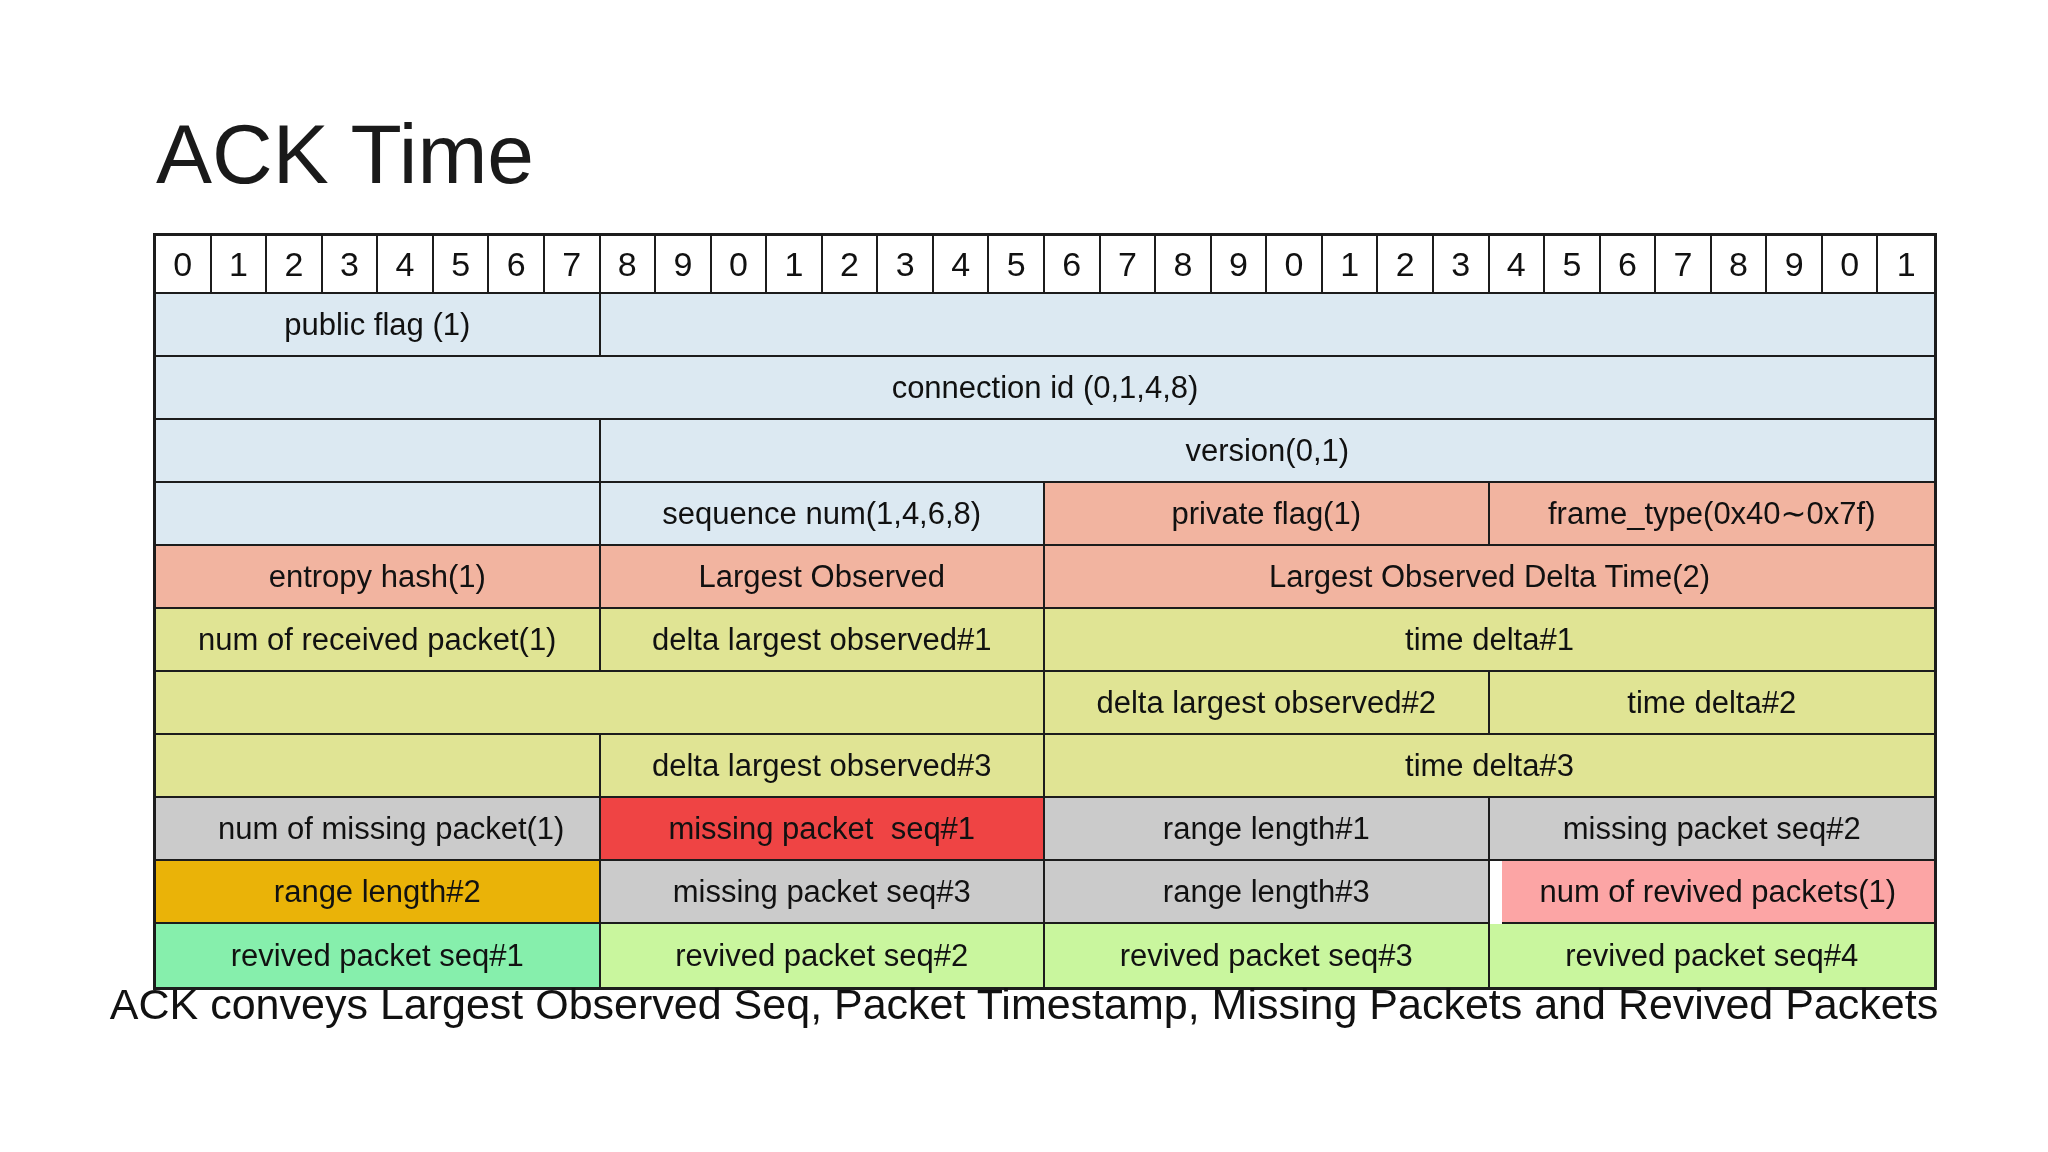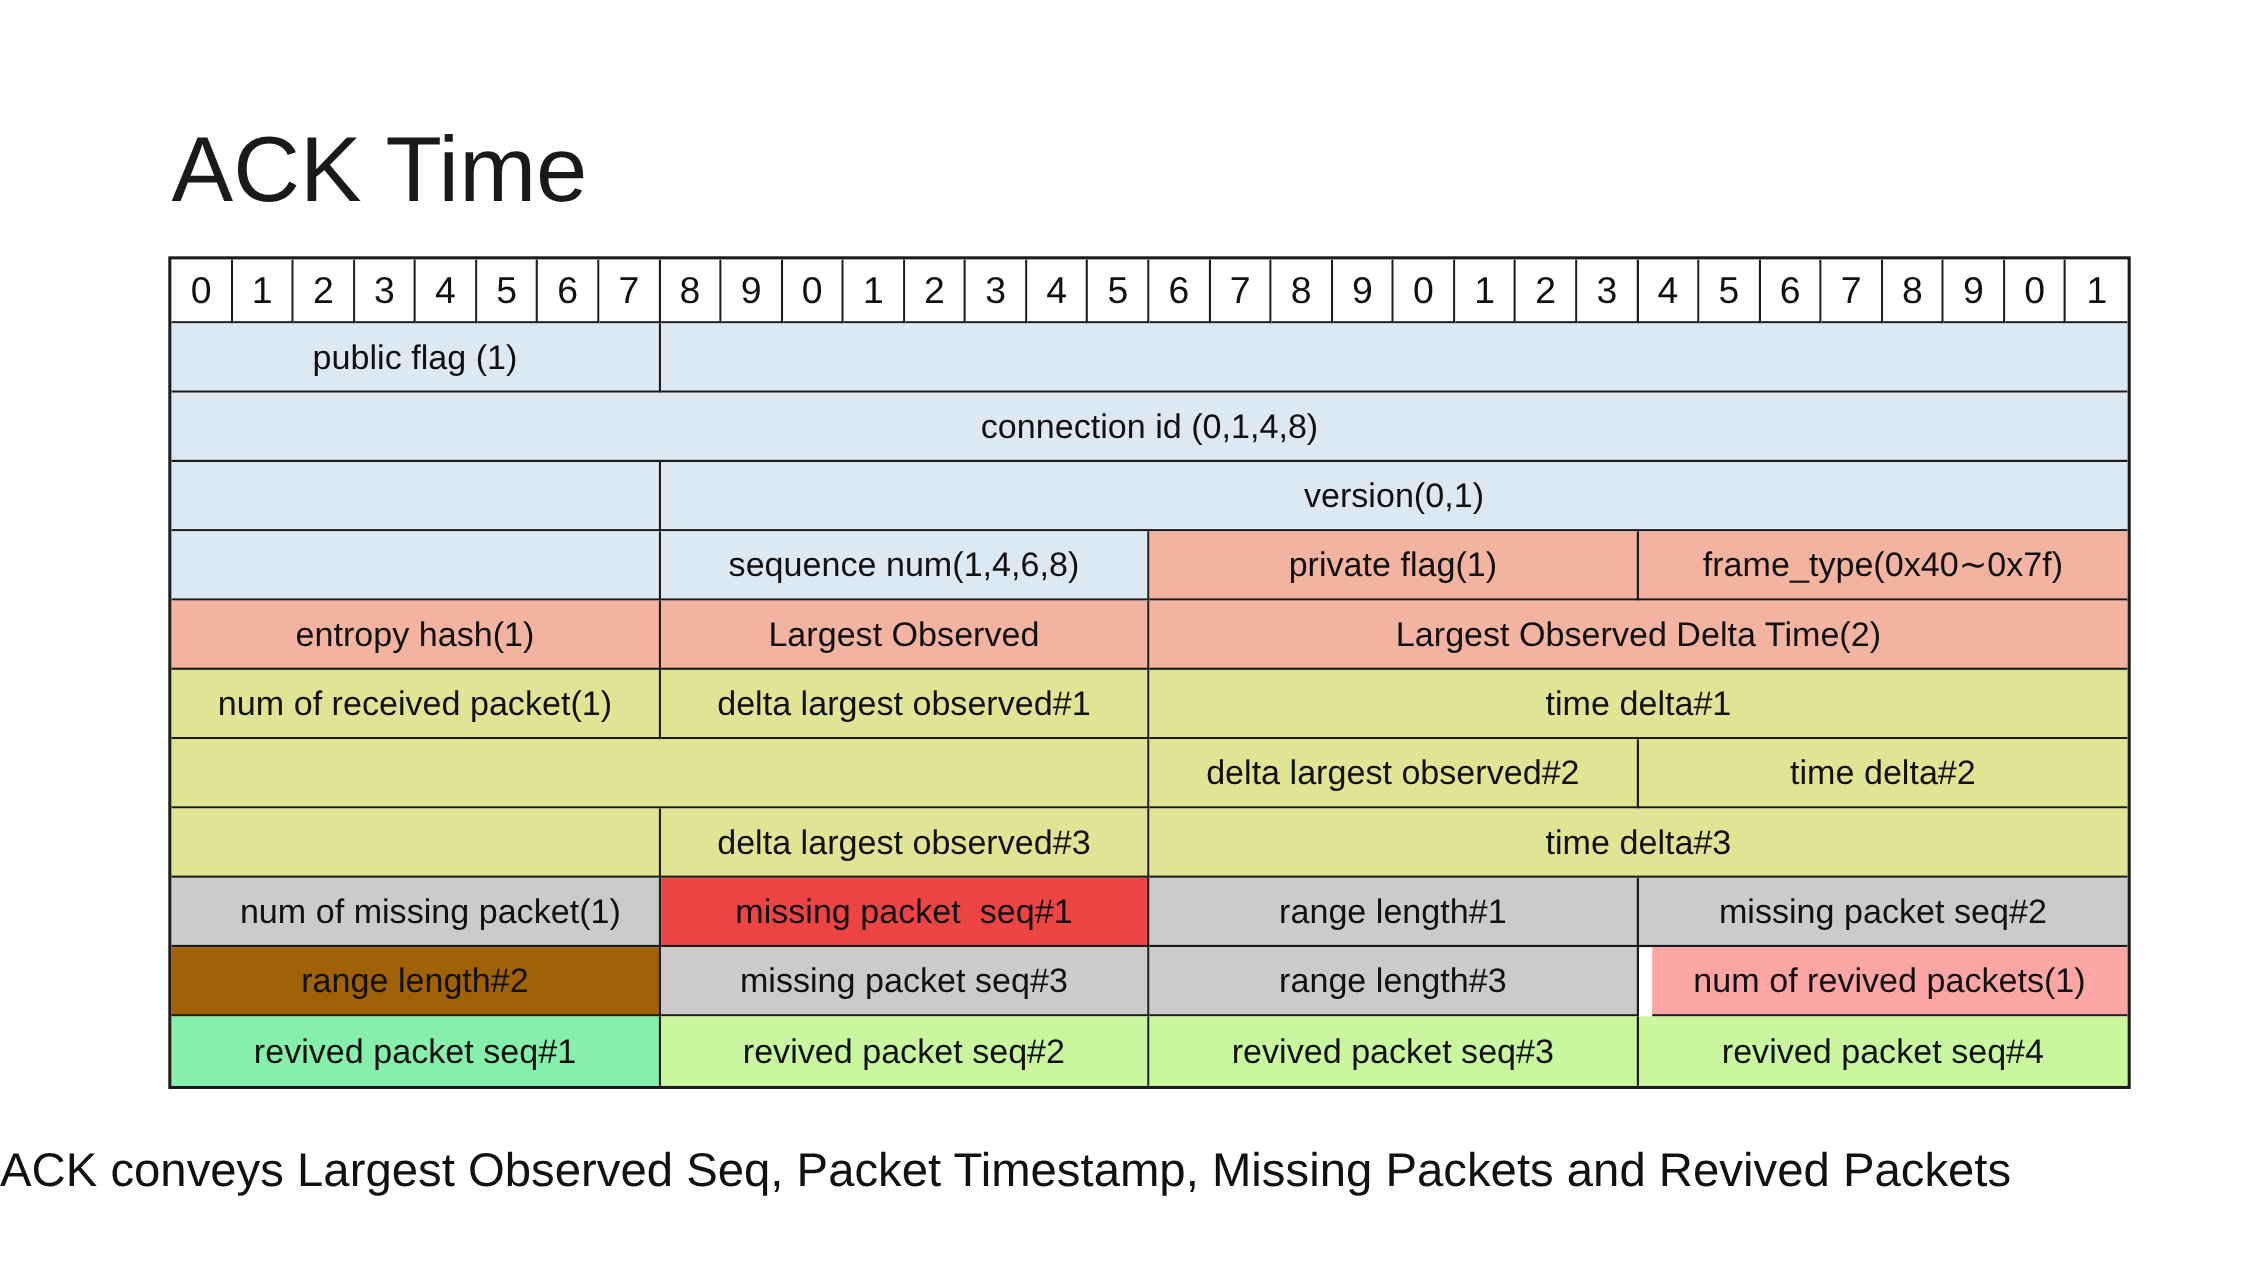--- a/index.html
+++ b/index.html
@@ -45,22 +45,23 @@
     color: #111111;
   }
   .bit-cell {
     font-size: 34px;
     background: #ffffff;
   }
   .no-right { border-right: none; }
   .no-bottom { border-bottom: none; }
   .caption {
     position: absolute;
-    left: 0; top: 1040px;
+    left: 0; top: 980px;
     width: 2048px;
+    text-align: center;
     font-size: 43px;
     color: #111111;
     white-space: pre;
   }
 </style>
 </head>
 <body>
 
 <div class="title">ACK Time</div>
 
@@ -115,21 +116,21 @@
     <div class="cell field-cell" style="grid-column: span 16; background: rgb(224, 228, 148);"></div>
     <div class="cell field-cell" style="grid-column: span 8; background: rgb(224, 228, 148);">delta largest observed#2</div>
     <div class="cell field-cell no-right" style="grid-column: span 8; background: rgb(224, 228, 148);">time delta#2</div>
     <div class="cell field-cell" style="grid-column: span 8; background: rgb(224, 228, 148);"></div>
     <div class="cell field-cell" style="grid-column: span 8; background: rgb(224, 228, 148);">delta largest observed#3</div>
     <div class="cell field-cell no-right" style="grid-column: span 16; background: rgb(224, 228, 148);">time delta#3</div>
     <div class="cell field-cell" style="grid-column: span 8; background: rgb(203, 203, 203); padding-left: 28px;">num of missing packet(1)</div>
     <div class="cell field-cell" style="grid-column: span 8; background: #ef4444;">missing packet  seq#1</div>
     <div class="cell field-cell" style="grid-column: span 8; background: rgb(203, 203, 203);">range length#1</div>
     <div class="cell field-cell no-right" style="grid-column: span 8; background: rgb(203, 203, 203);">missing packet seq#2</div>
-    <div class="cell field-cell" style="grid-column: span 8; background: #a16207; text-align: center;">range length#2</div>
+    <div class="cell field-cell" style="grid-column: span 8; background: #eab308; text-align: center;">range length#2</div>
     <div class="cell field-cell" style="grid-column: span 8; background: rgb(203, 203, 203);">missing packet seq#3</div>
     <div class="cell field-cell" style="grid-column: span 8; background: rgb(203, 203, 203);">range length#3</div>
     <div class="cell field-cell no-right" style="grid-column: span 8; background: #fca5a5; margin-left: 12px;">num of revived packets(1)</div>
     <div class="cell field-cell no-bottom" style="grid-column: span 8; background: #86efac;">revived packet seq#1</div>
     <div class="cell field-cell no-bottom" style="grid-column: span 8; background: rgb(201, 246, 158);">revived packet seq#2</div>
     <div class="cell field-cell no-bottom" style="grid-column: span 8; background: rgb(201, 246, 158);">revived packet seq#3</div>
     <div class="cell field-cell no-right no-bottom" style="grid-column: span 8; background: rgb(201, 246, 158);">revived packet seq#4</div>
   </div>
 
 <div class="caption">ACK conveys Largest Observed Seq, Packet Timestamp, Missing Packets and Revived Packets</div>

